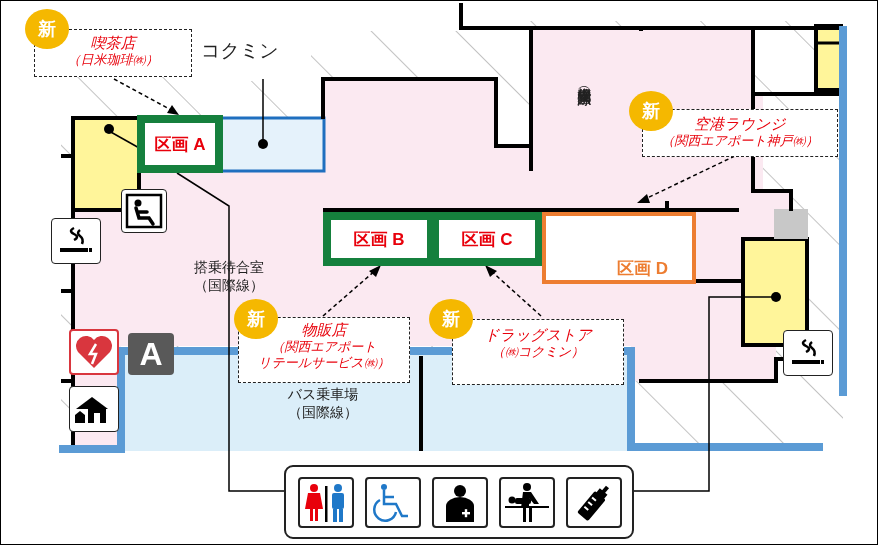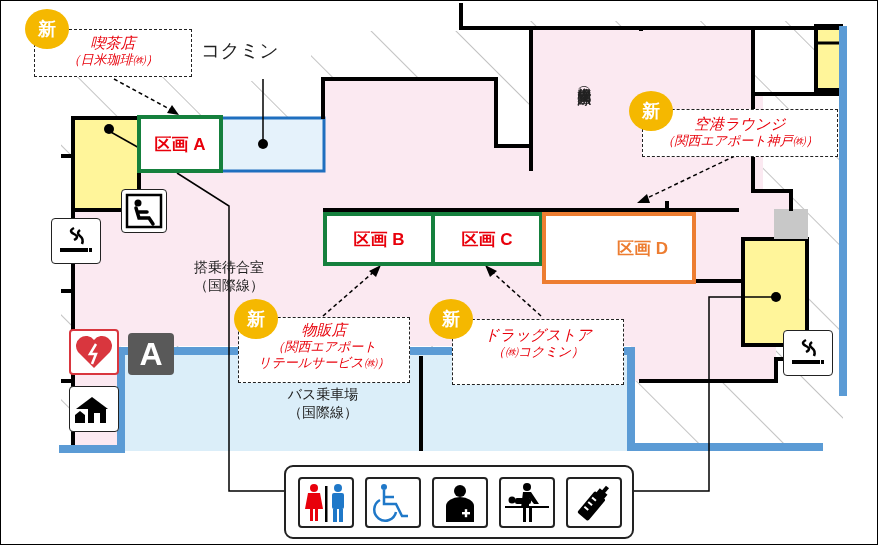--- a/index.html
+++ b/index.html
@@ -1,20 +1,20 @@
 <!DOCTYPE html>
 <html><head>
 <meta charset="utf-8">
 <style>
   html, body { margin:0; padding:0; background:#fff; }
   body { width:878px; height:545px; overflow:hidden; font-family:"Liberation Sans","DejaVu Sans",sans-serif; }
   #map { position:relative; width:876px; height:543px; border:1px solid #000; background:#fff; overflow:hidden; }
   svg.base { position:absolute; left:0; top:0; }
-  .zone-red { position:absolute; background:#fff; border:4px solid #15803d; box-sizing:border-box; display:flex; align-items:center; justify-content:center; color:#e8000b; font-weight:bold; font-size:17px; }
-  .zone-orange { position:absolute; background:#fff; border:4px solid #ed7d31; box-sizing:border-box; display:flex; align-items:center; justify-content:center; color:#ed7d31; font-weight:bold; font-size:17px;padding-left:47px; }
+  .zone-red { position:absolute; background:#fff; border:8px solid #15803d; box-sizing:border-box; display:flex; align-items:center; justify-content:center; color:#e8000b; font-weight:bold; font-size:17px; }
+  .zone-orange { position:absolute; background:#fff; border:4px solid #ed7d31; box-sizing:border-box; display:flex; align-items:flex-end; justify-content:center; color:#ed7d31; font-weight:bold; font-size:17px;padding-left:47px; }
   .callout { position:absolute; border:1.5px dashed #222; background:#fff; box-sizing:border-box; color:#e8000b; text-align:center; line-height:1.2;font-style:italic; }
   .callout .t1 { font-size:15px; }
   .callout .t2 { font-size:13px; }
   .new-badge { position:absolute; width:44px; height:40px; border-radius:50%; background:#f5b800; color:#fff; font-size:18px; font-weight:bold; display:flex; align-items:center; justify-content:center; }
   .label { position:absolute; color:#222; text-align:center; line-height:1.25; font-size:14px; }
   .icon-box { position:absolute; background:#fff; border:1.5px solid #222; border-radius:4px; box-sizing:border-box; display:flex; align-items:center; justify-content:center; }
   .facility-bar { position:absolute; left:283px; top:464px; width:350px; height:74px; border:2.5px solid #222; border-radius:9px; box-sizing:border-box; background:#fff; }
   .fac { position:absolute; top:10px; width:56px; height:51px; border:2px solid #222; border-radius:4px; box-sizing:border-box; display:flex; align-items:center; justify-content:center; background:#fff; }
   .vertical { writing-mode:vertical-rl; }
 </style>

